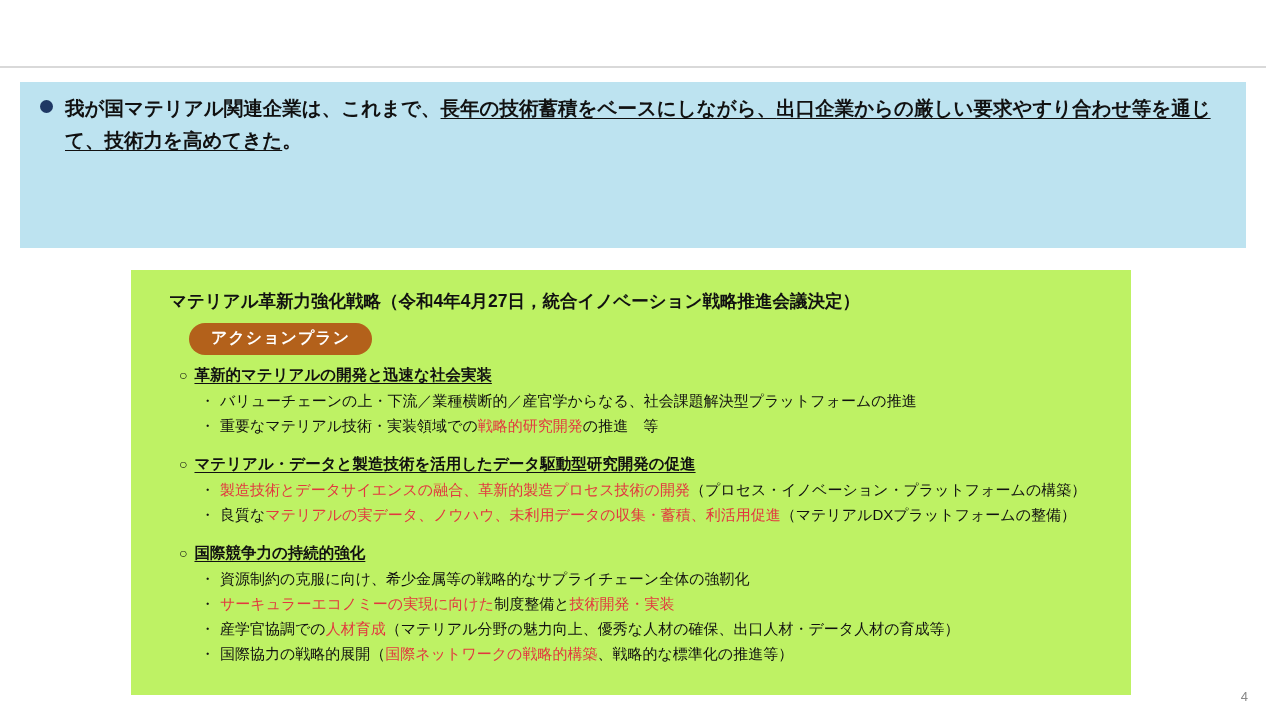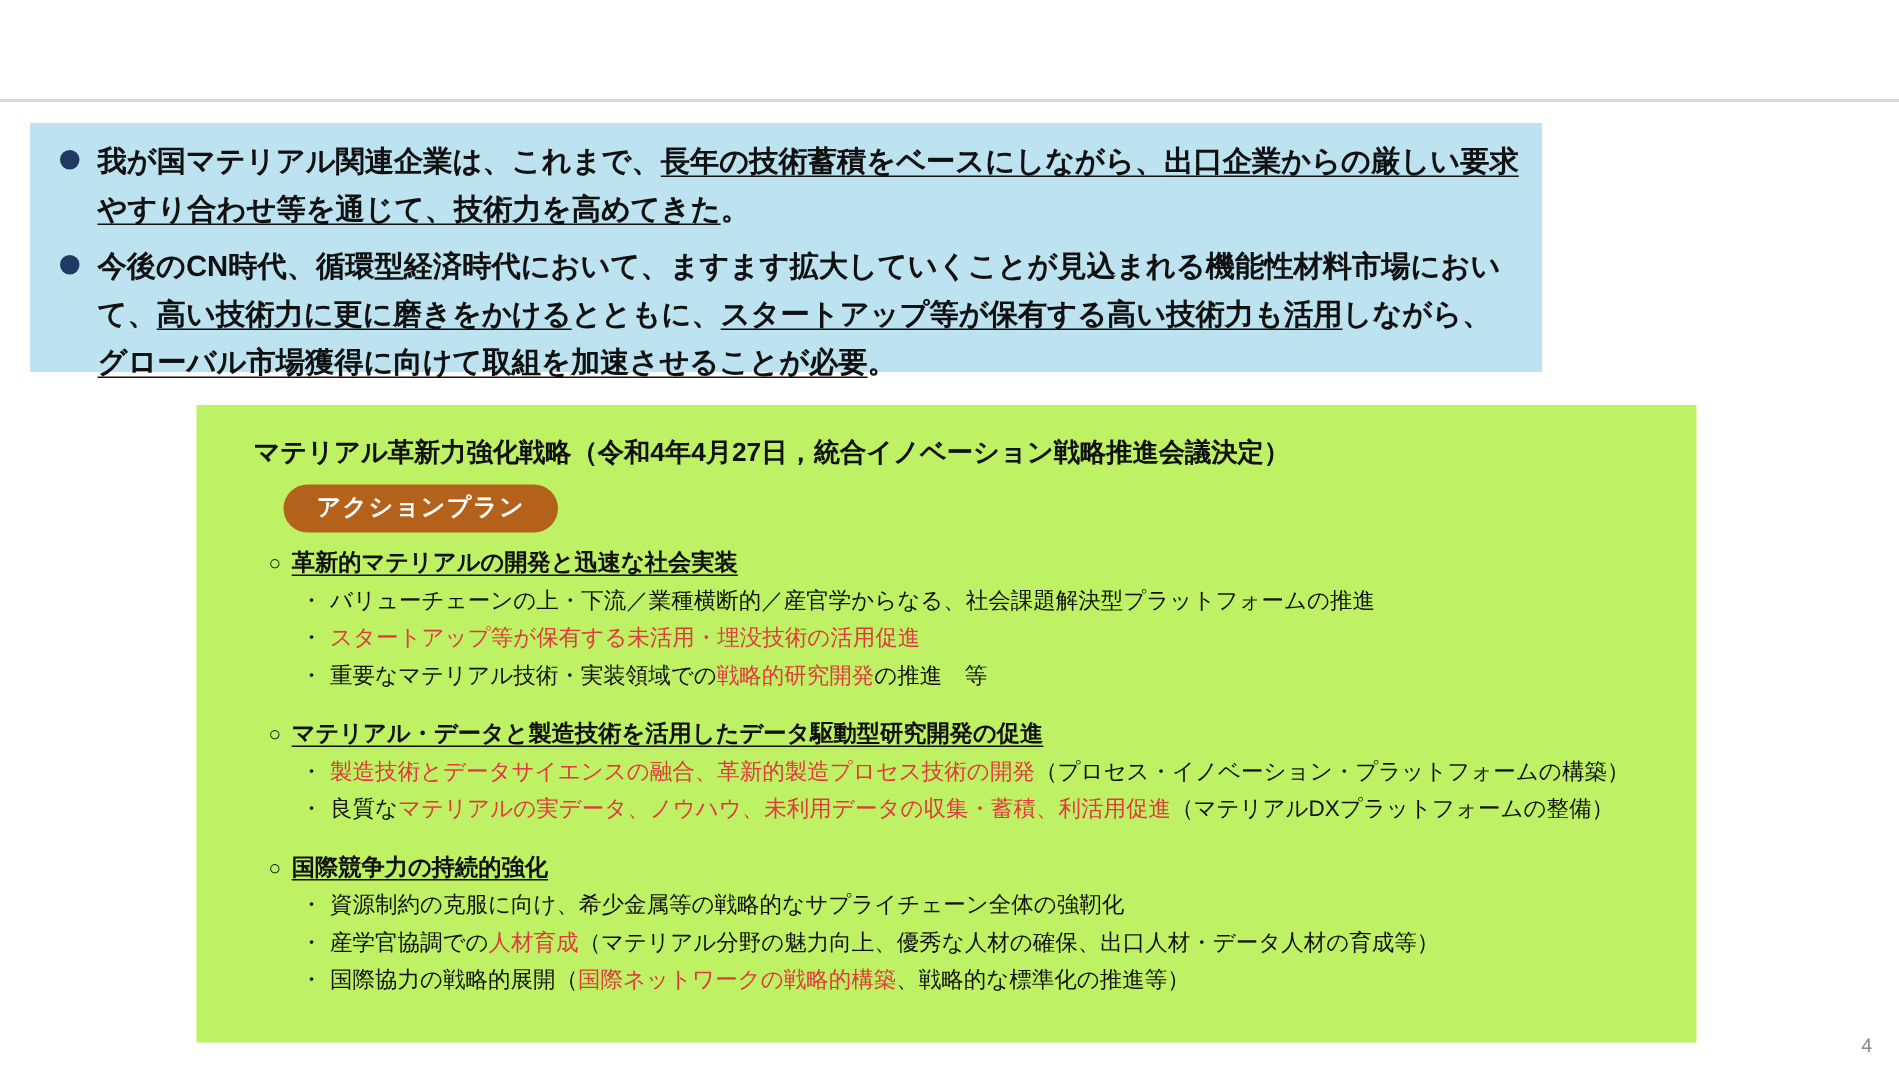--- a/index.html
+++ b/index.html
@@ -37,21 +37,21 @@
     top: 66px;
     width: 1266px;
     height: 2px;
     background: #d9d9d9;
   }
   
   .summary-box {
     position: absolute;
     left: 20px;
     top: 82px;
-    width: 1008px;
+    width: 1226px;
     height: 166px;
     background: #bde3f0;
     box-sizing: border-box;
     padding: 10px 14px 8px 14px;
   }
   .bullet-row {
     display: flex;
     align-items: flex-start;
     margin-bottom: 6px;
   }
@@ -149,57 +149,53 @@
 
 <div class="slide">
 
   <div class="title-rule"></div>
 
   <div class="summary-box">
     <div id="summary-bullets">
         <div class="bullet-row">
           <span class="bullet-dot"></span>
           <div class="bullet-text"><span>我が国マテリアル関連企業は、これまで、</span><span class="u">長年の技術蓄積をベースにしながら、</span><span class="u">出口企業からの厳しい要求やすり合わせ等を通じて、技術力を高めてきた</span><span>。</span></div>
-        </div>
-        <div class="bullet-row">
-          <span class="bullet-dot"></span>
-          <div class="bullet-text"><span>今後のCN時代、循環型経済時代において、ますます拡大していくことが見込まれる機能性材料市場において、</span><span class="u">高い技術力に更に磨きをかける</span><span>とともに、</span><span class="u">スタートアップ等が保有する高い技術力も活用</span><span>しながら、</span><span class="u">グローバル市場獲得に向けて取組を加速させることが必要</span><span>。</span></div>
         </div>
       </div>
   </div>
 
   <div class="panel">
     <div class="panel-title">マテリアル革新力強化戦略（令和4年4月27日，統合イノベーション戦略推進会議決定）</div>
     <div class="action-pill">アクションプラン</div>
     <div id="strategy-groups">
         <div class="group">
           <div class="group-head">
             <span class="circle-mark">○</span>
             <span class="group-head-label">革新的マテリアルの開発と迅速な社会実装</span>
           </div>
           <div class="sub-item"><span class="dot">・</span><span class="blk">バリューチェーンの上・下流／業種横断的／産官学からなる、社会課題解決型プラットフォームの推進</span></div>
-          <div class="sub-item"><span class="dot">・</span><span class="red">スタートアップ等が保有する未活用・埋没技術の活用促進</span></div>
           <div class="sub-item"><span class="dot">・</span><span class="blk">重要なマテリアル技術・実装領域での</span><span class="red">戦略的研究開発</span><span class="blk">の推進　等</span></div>
         </div>
         <div class="group-gap"></div>
         <div class="group">
           <div class="group-head">
             <span class="circle-mark">○</span>
             <span class="group-head-label">マテリアル・データと製造技術を活用したデータ駆動型研究開発の促進</span>
           </div>
           <div class="sub-item"><span class="dot">・</span><span class="red">製造技術とデータサイエンスの融合、革新的製造プロセス技術の開発</span><span class="blk">（プロセス・イノベーション・プラットフォームの構築）</span></div>
           <div class="sub-item"><span class="dot">・</span><span class="blk">良質な</span><span class="red">マテリアルの実データ、ノウハウ、未利用データの収集・蓄積、利活用促進</span><span class="blk">（マテリアルDXプラットフォームの整備）</span></div>
         </div>
         <div class="group-gap"></div>
         <div class="group">
           <div class="group-head">
             <span class="circle-mark">○</span>
             <span class="group-head-label">国際競争力の持続的強化</span>
           </div>
           <div class="sub-item"><span class="dot">・</span><span class="blk">資源制約の克服に向け、希少金属等の戦略的なサプライチェーン全体の強靭化</span></div>
+          <div class="sub-item"><span class="dot">・</span><span class="red">サーキュラーエコノミーの実現に向けた</span><span class="blk">制度整備と</span><span class="red">技術開発・実装</span></div>
           <div class="sub-item"><span class="dot">・</span><span class="blk">産学官協調での</span><span class="red">人材育成</span><span class="blk">（マテリアル分野の魅力向上、優秀な人材の確保、出口人材・データ人材の育成等）</span></div>
           <div class="sub-item"><span class="dot">・</span><span class="blk">国際協力の戦略的展開（</span><span class="red">国際ネットワークの戦略的構築</span><span class="blk">、戦略的な標準化の推進等）</span></div>
         </div>
         <div class="group-gap"></div>
       </div>
   </div>
 
   <div class="page-no">4</div>
 
 </div>

